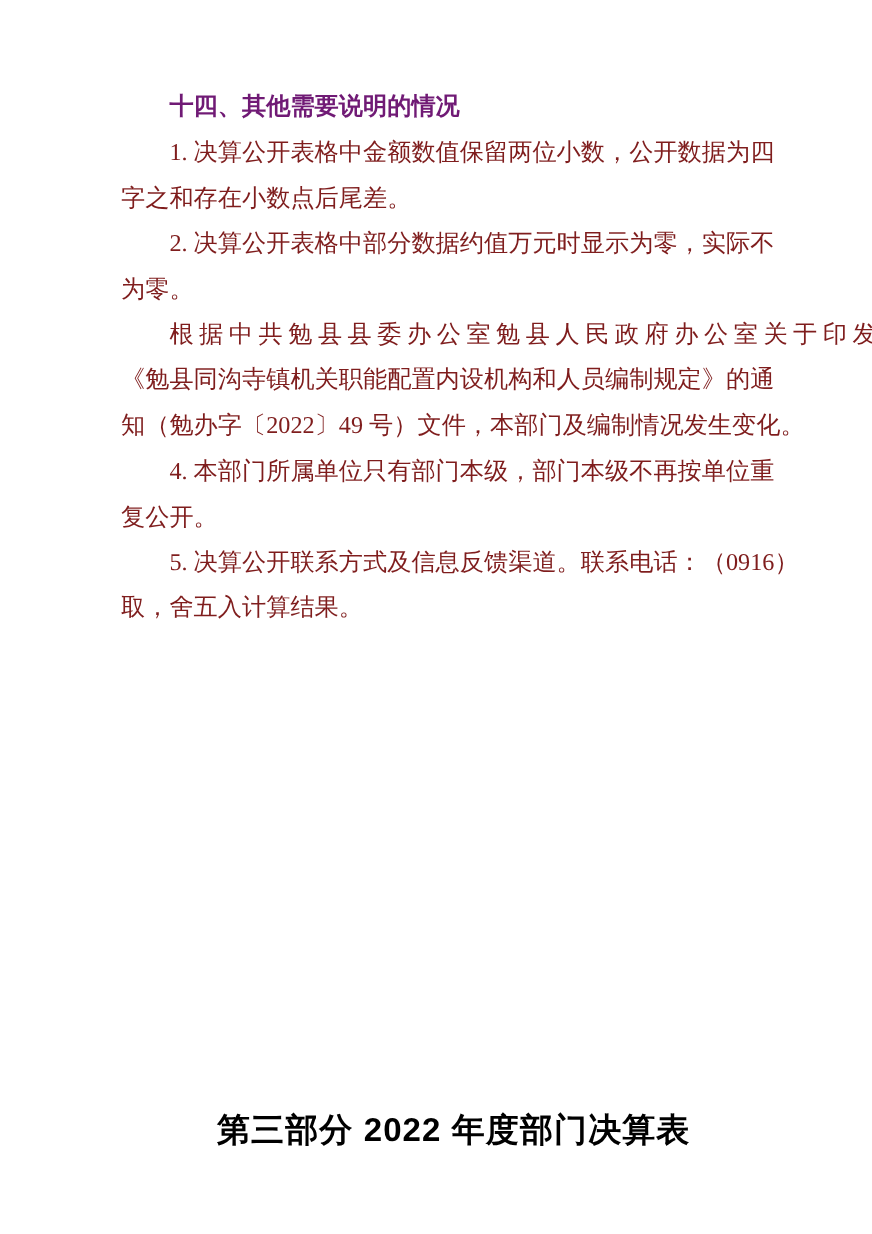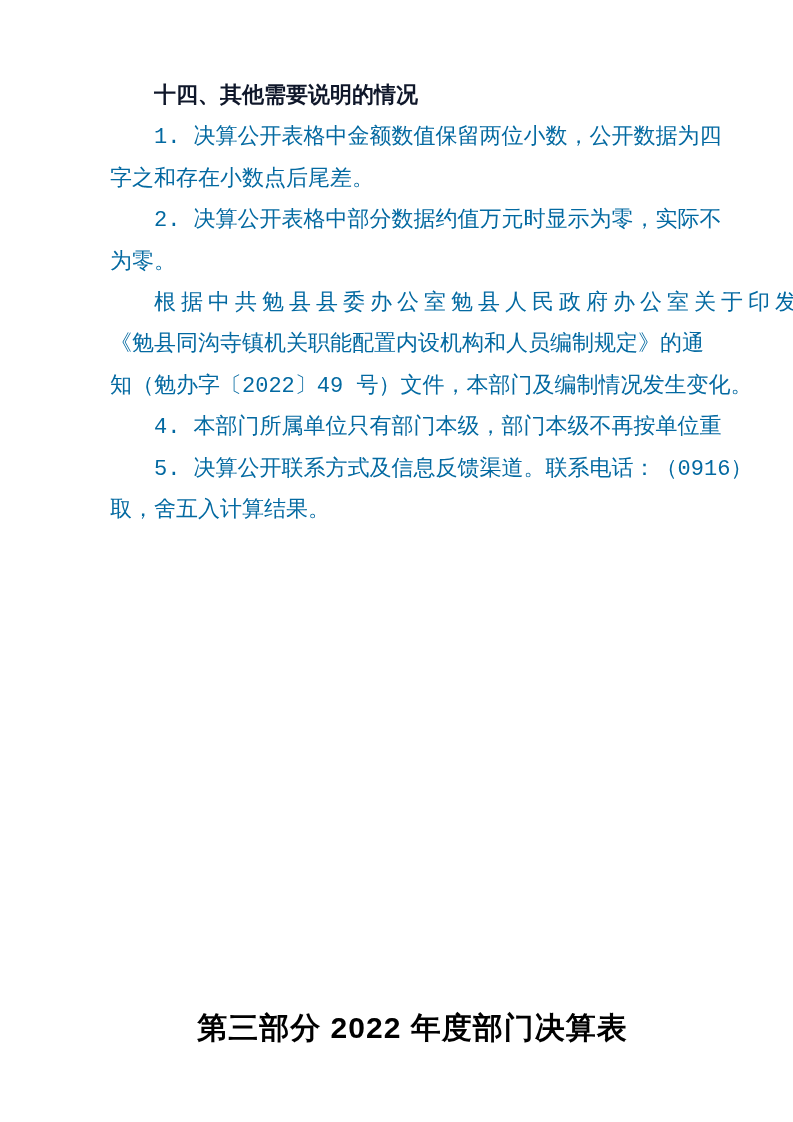--- a/index.html
+++ b/index.html
@@ -20,27 +20,27 @@
     position: absolute;
     left: 110px;
     top: 76px;
     width: 573px;
   }
   .line {
     font-size: 22px;
     line-height: 41.4px;
     height: 41.4px;
     white-space: nowrap;
-    color: #0369a1;
-    font-family: Liberation Mono, monospace;
+    color: #7f1d1d;
+    font-family: Liberation Serif, serif;
   }
   .heading-line {
     font-weight: 700;
-    color: #0f172a;
-    font-family: Liberation Mono, monospace;
+    color: #701a75;
+    font-family: Liberation Sans, sans-serif;
   }
   .indent {
     text-indent: 2em;
   }
   
   .tracked {
     letter-spacing: 5px;
     text-align: right;
   }
   .part-title {
@@ -79,20 +79,21 @@
 
 
     <div>
       <div class="line indent tracked">根据中共勉县县委办公室勉县人民政府办公室关于印发</div>
       <div class="line">《勉县同沟寺镇机关职能配置内设机构和人员编制规定》的通</div>
       <div class="line">知（勉办字〔2022〕49 号）文件，本部门及编制情况发生变化。</div>
     </div>
 
     <div>
       <div class="line indent">4. 本部门所属单位只有部门本级，部门本级不再按单位重</div>
+      <div class="line">复公开。</div>
     </div>
 
     <div>
       <div class="line indent">5. 决算公开联系方式及信息反馈渠道。联系电话：（0916）</div>
       <div class="line">取，舍五入计算结果。</div>
     </div>
 
   </div>
 
   <h1 class="part-title">第三部分 2022 年度部门决算表</h1>

